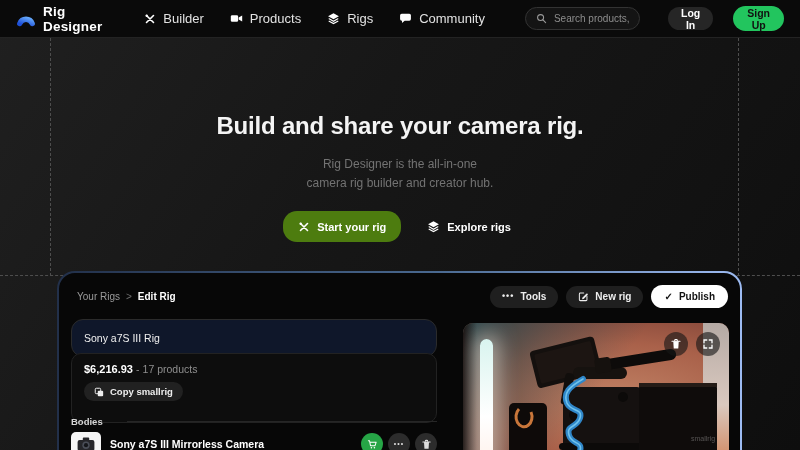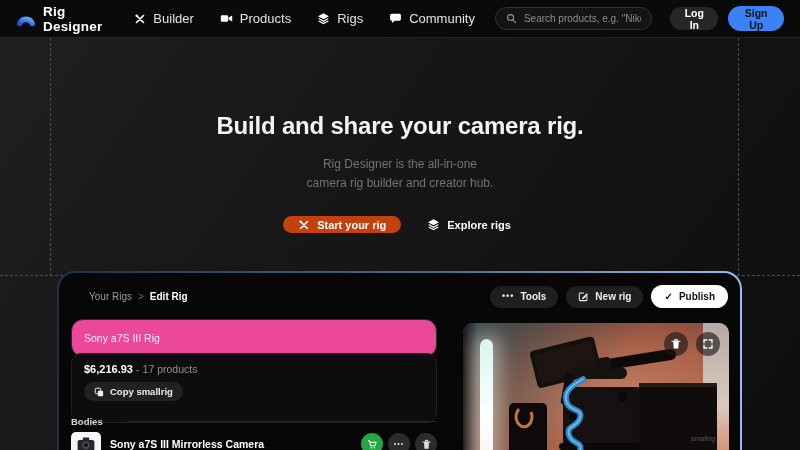--- a/index.html
+++ b/index.html
@@ -8,21 +8,21 @@
     position:relative;
     font-family:"Liberation Sans", sans-serif;
     background:linear-gradient(125deg,#202020 0%,#171717 40%,#121212 75%,#0e0e0e 100%);
     color:#eee;
   }
 
   
   .nav {
     position:absolute; top:0; left:0; right:0; height:38px;
     background:#0a0a0a; border-bottom:1px solid #232323;
-    display:flex; align-items:center; padding:0 16px; gap:10px; z-index:30;
+    display:flex; align-items:center; padding:0 16px; gap:20px; z-index:30;
   }
   .brand { display:flex; align-items:center; gap:7px; margin-right:22px; }
   .brand-name { font-size:13.5px; font-weight:bold; color:#fff; letter-spacing:.2px; }
   .nav-menu { display:flex; align-items:center; gap:26px; }
   .nav-item { display:flex; align-items:center; gap:7px; cursor:pointer; }
   .nav-item span { font-size:13px; color:#e2e2e2; font-weight:500; }
   .nav-spacer { flex:1; }
   .search-pill {
     display:flex; align-items:center; gap:7px;
     width:216px; height:23px; border-radius:12px;
@@ -32,38 +32,38 @@
     background:transparent; border:none; outline:none; width:100%;
     font-size:10px; color:#ddd; font-family:"Liberation Sans", sans-serif;
   }
   .search-pill input::placeholder { color:#8d8d8d; }
   .btn-login {
     height:23px; padding:0 13px; border-radius:12px; background:#262626;
     color:#fff; font-size:10.5px; font-weight:bold; border:none; cursor:pointer;
     font-family:"Liberation Sans", sans-serif;
   }
   .btn-signup {
-    height:25px; padding:0 14px; border-radius:13px; background:#3b82f6;
+    height:25px; padding:0 14px; border-radius:13px; background:#22c55e;
     color:#111; font-size:10.5px; font-weight:bold; border:none; cursor:pointer;
     font-family:"Liberation Sans", sans-serif;
   }
 
   
   .guide-v { position:absolute; top:38px; height:238px; width:0; border-left:1px dashed #4e4e4e; z-index:1; }
   .guide-v.left { left:50px; } .guide-v.right { left:738px; }
   .guide-h { position:absolute; top:275px; left:0; width:800px; height:0; border-top:1px dashed #4e4e4e; z-index:1; }
 
   
   .hero { position:absolute; top:112px; left:0; right:0; text-align:center; z-index:2; }
   .hero h1 { font-size:24px; font-weight:600; color:#f4f4f4; letter-spacing:-.2px; }
   .hero-sub { margin-top:15px; font-size:12px; line-height:1.6; color:#737373; }
   .hero-ctas { margin-top:18px; display:flex; justify-content:center; align-items:center; gap:20px; }
   .btn-primary {
-    display:flex; align-items:center; gap:7px; height:17px; padding:0 15px;
-    border-radius:14px; border:none; cursor:pointer; background:#c2410c;
+    display:flex; align-items:center; gap:7px; height:31px; padding:0 15px;
+    border-radius:14px; border:none; cursor:pointer; background:#4d7c0f;
     color:#fff; font-size:11px; font-weight:bold; font-family:"Liberation Sans", sans-serif;
   }
   .btn-ghost {
     display:flex; align-items:center; gap:7px; height:27px; padding:0 6px;
     border-radius:14px; border:none; cursor:pointer; background:transparent;
     color:#fff; font-size:11px; font-weight:bold; font-family:"Liberation Sans", sans-serif;
   }
 
   
   .panel {
@@ -74,39 +74,39 @@
   }
   .panel-inner {
     position:relative; width:100%; height:100%;
     border-radius:16px; background:#070707; overflow:hidden;
   }
   .panel-header {
     position:absolute; top:12px; left:18px; right:12px;
     display:flex; align-items:center; justify-content:space-between;
   }
   .breadcrumb { display:flex; align-items:center; gap:6px; font-size:10px; }
-  .crumb-parent { color:#9a9a9a; cursor:pointer;margin-left:12px; }
+  .crumb-parent { color:#9a9a9a; cursor:pointer; }
   .crumb-sep { color:#6f6f6f; }
   .crumb-current { color:#fff; font-weight:bold; }
   .header-actions { display:flex; align-items:center; gap:8px; }
   .btn-dark-pill {
     display:flex; align-items:center; gap:6px; height:22px; padding:0 12px;
     border-radius:12px; border:none; cursor:pointer; background:#1f1f1f;
     color:#eee; font-size:10px; font-weight:bold; font-family:"Liberation Sans", sans-serif;
   }
   .btn-white-pill {
     display:flex; align-items:center; gap:6px; height:23px; padding:0 13px;
     border-radius:12px; border:none; cursor:pointer; background:#fff;
     color:#111; font-size:10px; font-weight:bold; font-family:"Liberation Sans", sans-serif;
   }
   .dots { letter-spacing:1px; font-size:9px; position:relative; top:-1px; }
 
   .rig-name-input {
     position:absolute; top:46px; left:12px; width:366px; height:38px;
-    border-radius:12px; background:#ec4899; border:1px solid #2b2b2b;
+    border-radius:12px; background:#0f172a; border:1px solid #2b2b2b;
     color:#f0f0f0; font-size:10.5px; padding:0 12px; outline:none;
     font-family:"Liberation Sans", sans-serif;
   }
   .summary-card {
     position:absolute; top:80px; left:12px; width:366px; height:70px;
     border-radius:10px; background:#0d0d0d; border:1px solid #222; padding:9px 12px;
   }
   .price-line { font-size:11px; }
   .price { color:#fff; font-weight:bold; }
   .price-sep, .price-count { color:#8f8f8f; font-weight:normal; font-size:10.5px; }

